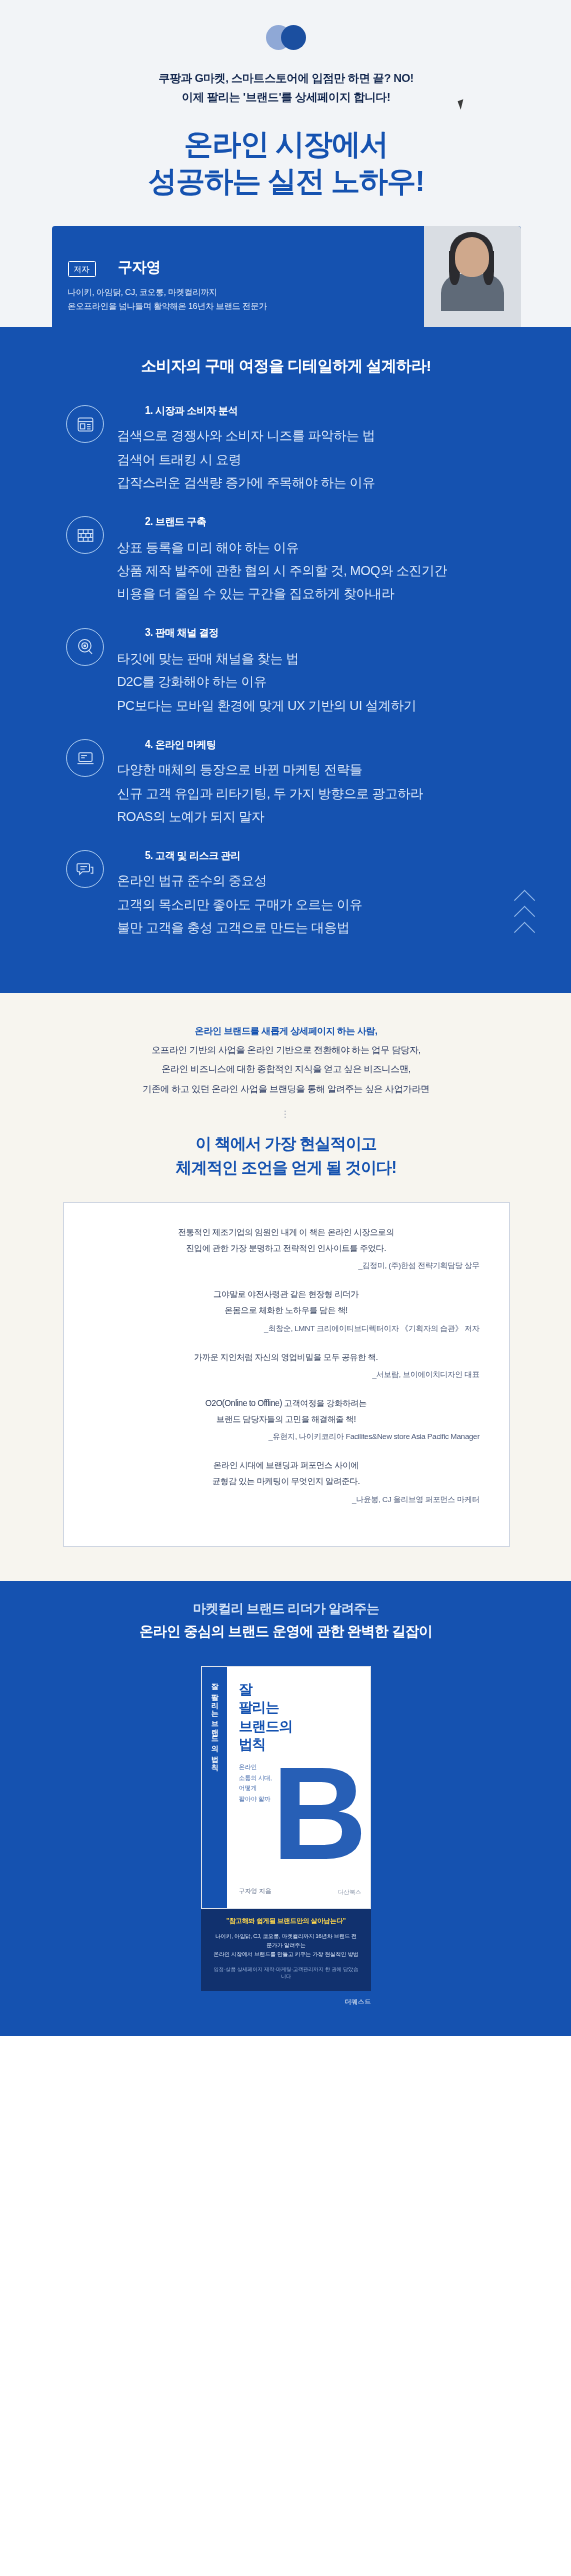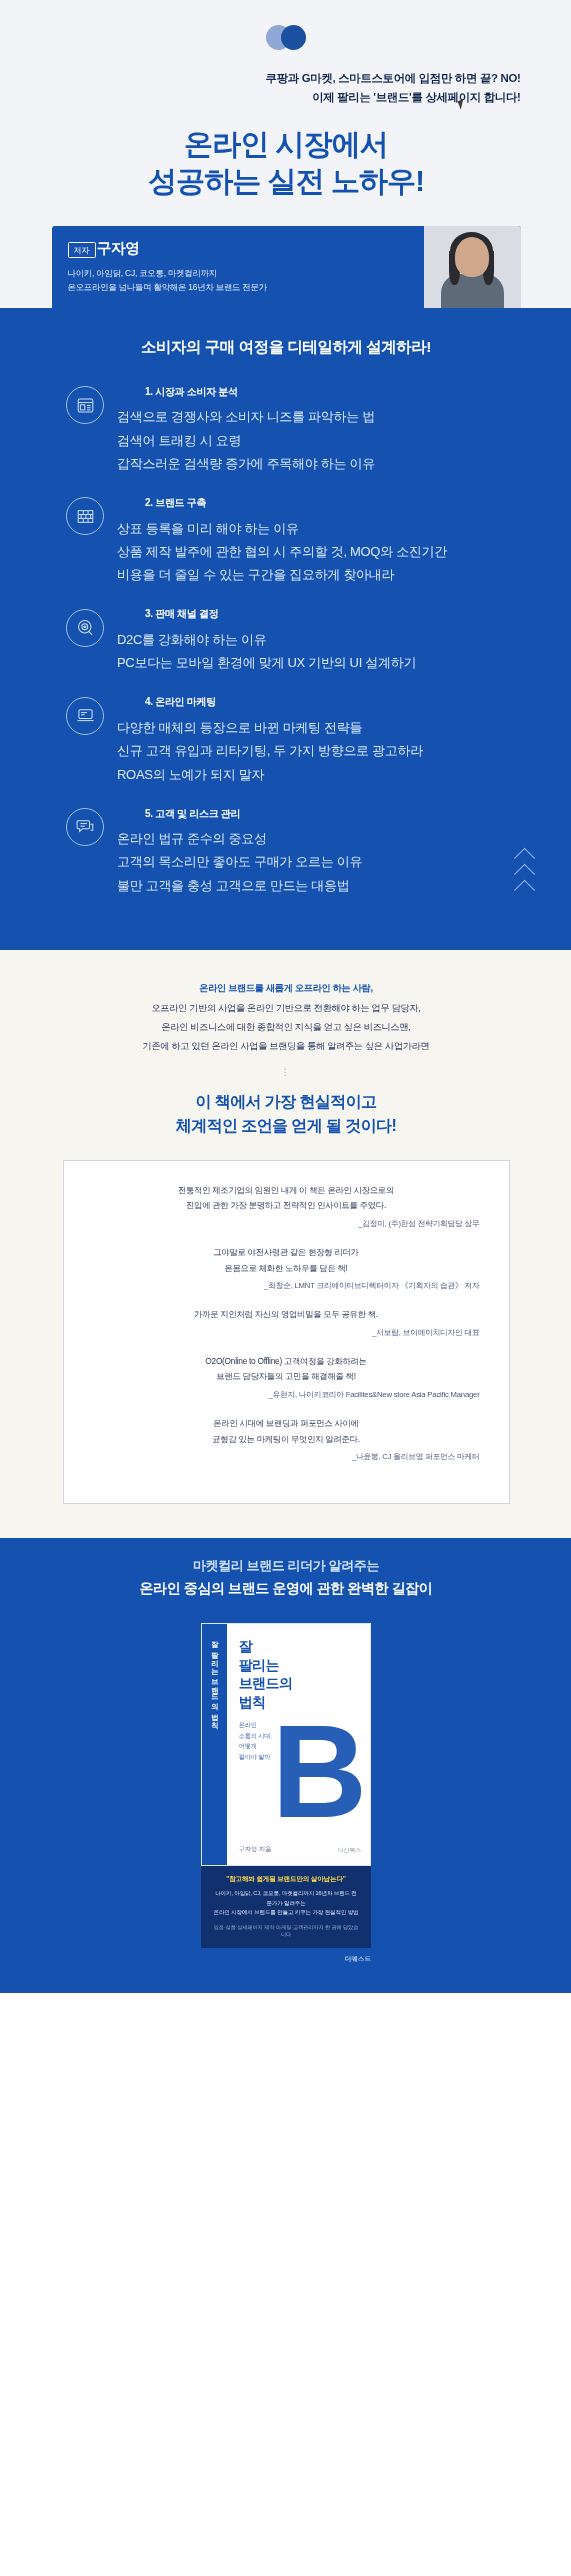--- a/index.html
+++ b/index.html
@@ -16,21 +16,21 @@
     background: #f2f4f7;
     padding: 20.5px 0 0 0;
     position: relative;
   }
   .hero-inner { width: 469px; margin: 0 auto; }
   .logo-row { display: flex; justify-content: center; align-items: center; gap: 0; padding: 4.4px 0 19px; }
   .logo-circle-a { width: 25px; height: 25px; border-radius: 50%; background: #8fa8d6; }
   .logo-circle-b { width: 25px; height: 25px; border-radius: 50%; background: #1b4fa0; margin-left: -9.5px; }
 
   .hero-kicker {
-    text-align: right;
+    text-align: center;
     font-size: 11.4px;
     font-weight: bold;
     color: #14284f;
     line-height: 1.65;
     letter-spacing: -0.3px;
   }
   .hero-title {
     text-align: center;
     margin-top: 19px;
     font-size: 29px;
@@ -53,29 +53,29 @@
     width: 469px;
     background: #1552b0;
     border-radius: 2.9px 2.9px 0 0;
     display: flex;
     align-items: stretch;
     position: relative;
     min-height: 76px;
     overflow: hidden;
   }
   .author-text { padding: 13px 14.7px 13px 16px; color: #ffffff; flex: 1; }
-  .author-name-row { display: flex; align-items: baseline; gap: 1px; margin-bottom: 7.3px; }
+  .author-name-row { display: flex; align-items: baseline; gap: 22px; margin-bottom: 7.3px; }
   .author-label {
     font-size: 8px;
     border: 0.7px solid #ffffff;
     border-radius: 1.5px;
     padding: 1.5px 5.1px;
     color: #ffffff;
   }
-  .author-name { font-size: 14.7px; font-weight: bold; letter-spacing: -0.4px; }
+  .author-name { font-size: 14.7px; font-weight: bold; letter-spacing: -0.4px; margin-top: 19px; }
   .author-desc { font-size: 8.4px; line-height: 1.75; color: #e6eefb; letter-spacing: -0.2px; }
   .author-photo {
     width: 97px;
     background: #d9dde3;
     position: relative;
     overflow: hidden;
   }
   .ph-head {
     position: absolute; left: 31px; top: 11.7px;
     width: 34px; height: 40px; border-radius: 50% 50% 44% 44%;
@@ -280,20 +280,21 @@
         <div class="li-icon">
           <svg width="19" height="19" viewBox="0 0 26 26" fill="none" stroke="#cfe0f7" stroke-width="1.4">
             <circle cx="12" cy="12" r="8.5"></circle>
             <circle cx="12" cy="12" r="4"></circle>
             <circle cx="12" cy="12" r="1.2" fill="#cfe0f7"></circle>
             <path d="M17 18 l5 5"></path>
           </svg>
         </div>
         <div class="li-body">
           <div class="li-title">3. 판매 채널 결정</div>
+          <div class="li-line">타깃에 맞는 판매 채널을 찾는 법</div>
           <div class="li-line">D2C를 강화해야 하는 이유</div>
           <div class="li-line">PC보다는 모바일 환경에 맞게 UX 기반의 UI 설계하기</div>
         </div>
       </div>
 
       <div class="list-item">
         <div class="li-icon">
           <svg width="19" height="19" viewBox="0 0 26 26" fill="none" stroke="#cfe0f7" stroke-width="1.4">
             <rect x="4" y="5" width="18" height="12" rx="1.5"></rect>
             <line x1="2" y1="20" x2="24" y2="20"></line>
@@ -329,21 +330,21 @@
 
     <div class="chev-stack">
       <div class="chev"></div>
       <div class="chev"></div>
       <div class="chev"></div>
     </div>
   </section>
 
   <section class="cream-sec">
     <div class="cream-top">
-      <div class="hl">온라인 브랜드를 새롭게 오프라인 하는 사람,</div>
+      <div class="hl">온라인 브랜드를 새롭게 상세페이지 하는 사람,</div>
       <div>오프라인 기반의 사업을 온라인 기반으로 전환해야 하는 업무 담당자,</div>
       <div>온라인 비즈니스에 대한 종합적인 지식을 얻고 싶은 비즈니스맨,</div>
       <div>기존에 하고 있던 온라인 사업을 브랜딩을 통해 알려주는 싶은 사업가라면</div>
     </div>
     <div class="dots">⋮</div>
     <div class="cream-title">
       <div>이 책에서 가장 현실적이고</div>
       <div>체계적인 조언을 얻게 될 것이다!</div>
     </div>
 

